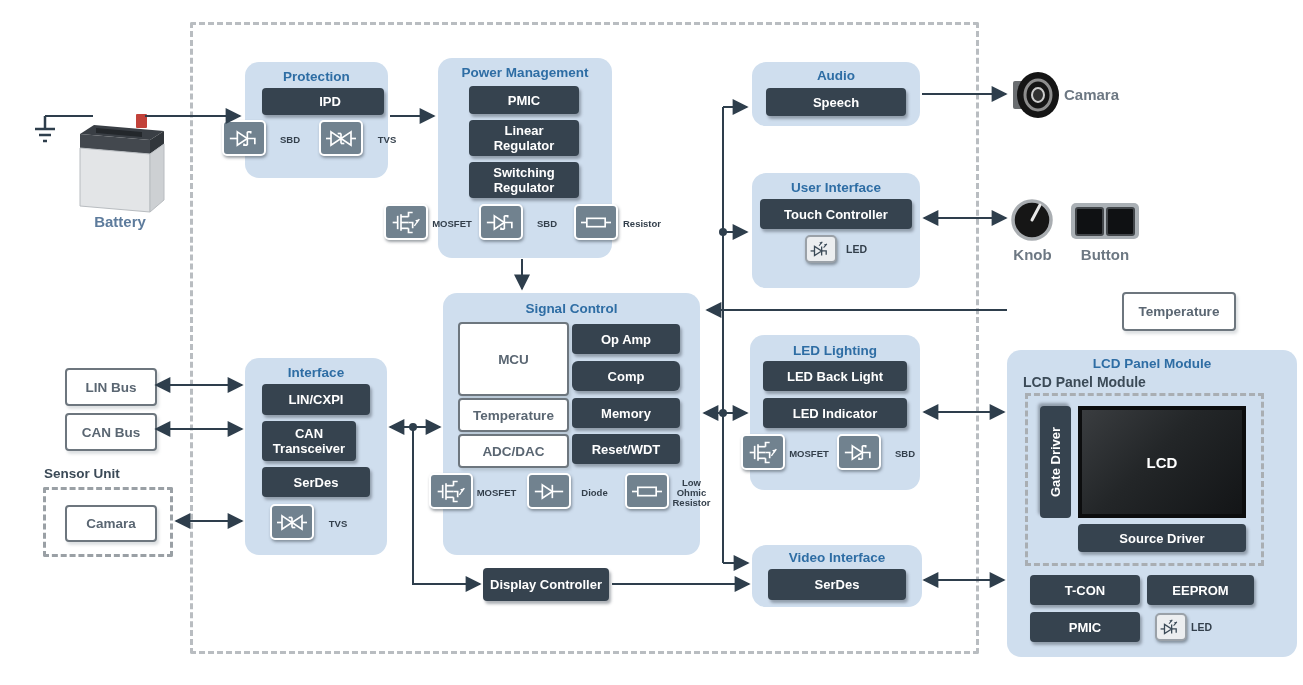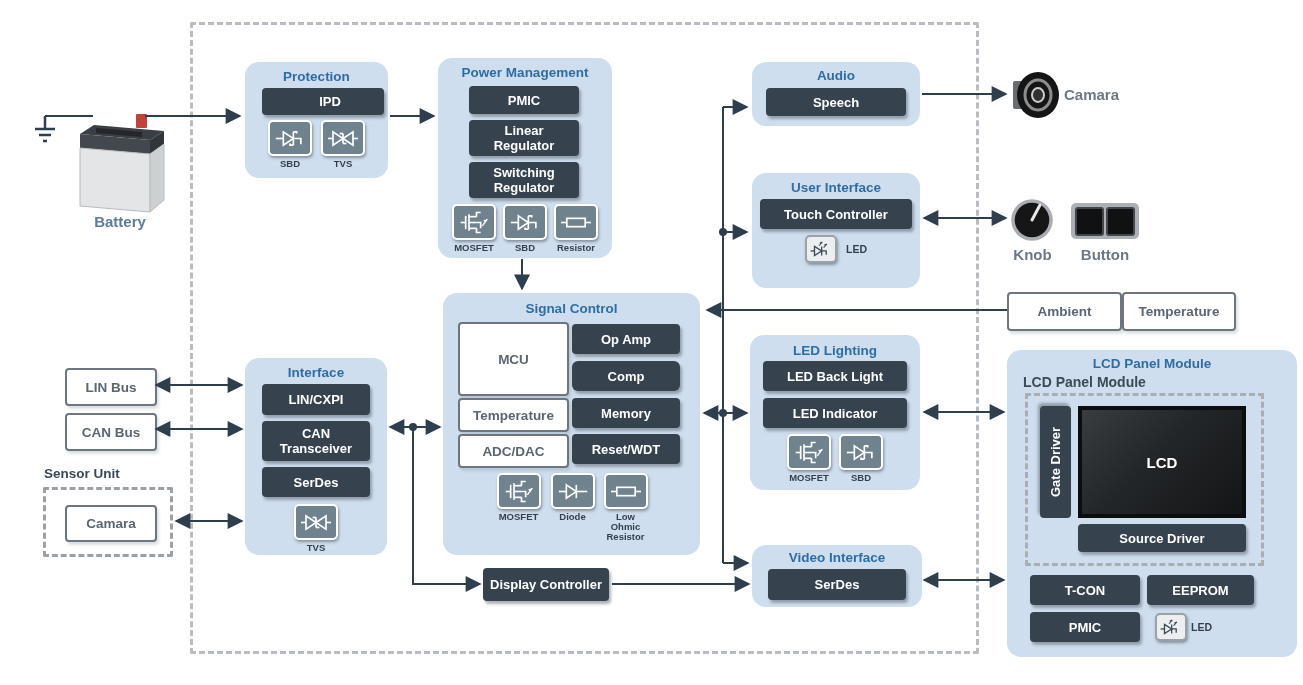--- a/index.html
+++ b/index.html
@@ -10,21 +10,21 @@
   .block{position:absolute;background:#cfdeee;border-radius:14px;}
   .block-title{position:absolute;left:0;right:0;text-align:center;color:#2e6da4;
                font-size:13.5px;font-weight:bold;}
   .btn{position:absolute;background:#36434f;color:#ffffff;font-weight:bold;font-size:13px;
        line-height:15px;text-align:center;display:flex;align-items:center;justify-content:center;
        border-radius:4px;box-shadow:2px 3px 3px rgba(70,80,92,.45);}
   .wbox{position:absolute;background:#ffffff;border:2px solid #6d767e;border-radius:4px;
         color:#5a6672;font-weight:bold;font-size:13.5px;display:flex;align-items:center;
         justify-content:center;text-align:center;box-shadow:2px 3px 3px rgba(120,130,140,.25);}
   .chip-row{position:absolute;display:flex;justify-content:center;gap:5px;left:0;right:0;}
-  .chip-item{display:flex;flex-direction:column;align-items:center;}
+  .chip-item{display:flex;align-items:center;}
   .chip{width:44px;height:36px;background:#71828f;border:2px solid #ffffff;border-radius:5px;
         box-shadow:1px 2px 3px rgba(60,70,80,.5);display:flex;align-items:center;
         justify-content:center;color:#ffffff;box-sizing:border-box;}
   .chip.small{width:32px;height:28px;}
   .chip.light{background:#eceef0;border-color:#9aa1a8;color:#3b4a57;}
   .chip svg{width:34px;height:25px;display:block;}
   .chip.small svg{width:26px;height:20px;}
   .chip-label{font-size:9.5px;font-weight:bold;color:#333f4b;text-align:center;line-height:10px;
               margin-top:3px;width:48px;}
   .side-label{font-size:10.5px;font-weight:bold;color:#333f4b;margin-left:4px;}
@@ -138,21 +138,20 @@
   <div class="ext-label" style="left:1064px;top:86px;width:80px;text-align:left;">Camara</div>
   <div class="ext-label" style="left:1010px;top:246px;width:45px;">Knob</div>
   <div class="ext-label" style="left:1072px;top:246px;width:66px;">Button</div>
 
   <div class="wbox" style="left:65px;top:368px;width:88px;height:34px;">LIN Bus</div>
   <div class="wbox" style="left:65px;top:413px;width:88px;height:34px;">CAN Bus</div>
   <div class="dark-label" style="left:44px;top:466px;">Sensor Unit</div>
   <div class="abs sensor-dashed" style="left:43px;top:487px;width:124px;height:64px;"></div>
   <div class="wbox" style="left:65px;top:505px;width:88px;height:33px;">Camara</div>
 
-  <div class="wbox" style="left:1007px;top:292px;width:111px;height:35px;">Ambient</div>
   <div class="wbox" style="left:1122px;top:292px;width:110px;height:35px;">Temperature</div>
 
   <div class="block" style="left:245px;top:62px;width:143px;height:116px;">
     <div class="block-title" style="top:7px;">Protection</div>
     <div class="btn" style="left:17px;top:26px;width:108px;height:27px;padding-left:14px;">IPD</div>
     <div class="chip-row" style="top:58px;">
       <div class="chip-item">
         <div class="chip">
             <svg viewBox="0 0 40 30">
               <use href="#sym-sbd"></use>
@@ -279,21 +278,21 @@
             </svg>
           </div>
         <div class="chip-label">SBD</div>
       </div>
     </div>
   </div>
 
   <div class="block" style="left:245px;top:358px;width:142px;height:197px;">
     <div class="block-title" style="top:7px;">Interface</div>
     <div class="btn" style="left:17px;top:26px;width:108px;height:31px;">LIN/CXPI</div>
-    <div class="btn" style="left:17px;top:63px;width:108px;height:40px;padding:0 8px;box-sizing:border-box;">CAN Transceiver</div>
+    <div class="btn" style="left:17px;top:63px;width:94px;height:40px;padding:0 8px;box-sizing:border-box;">CAN Transceiver</div>
     <div class="btn" style="left:17px;top:109px;width:108px;height:30px;">SerDes</div>
     <div class="chip-row" style="top:146px;">
       <div class="chip-item">
         <div class="chip">
             <svg viewBox="0 0 40 30">
               <use href="#sym-tvs"></use>
             </svg>
           </div>
         <div class="chip-label">TVS</div>
       </div>

